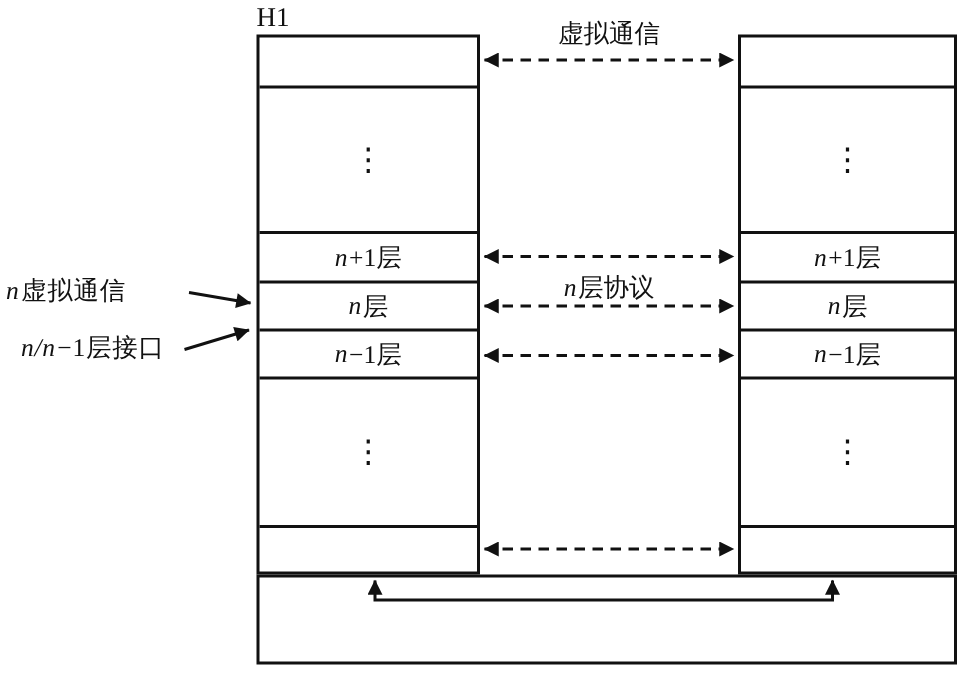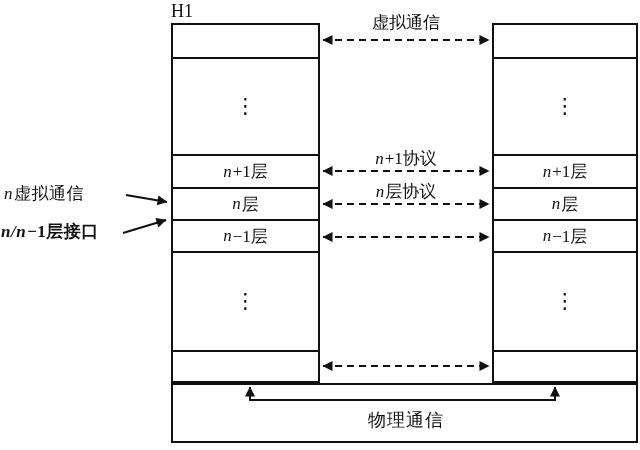--- a/index.html
+++ b/index.html
@@ -91,35 +91,31 @@
     </div>
     <div class="row bt" style="height:99px;">
       <span class="dots">⋮</span>
     </div>
     <div class="row bt" style="height:31px;"></div>
   </div>
 
   <div class="outer-box"></div>
 
   <div class="mid-label" style="top:13px;">虚拟通信</div>
-  <div class="mid-label" style="top:149px;">
-    <span class="math">n</span><span>+1协议</span>
-  </div>
   <div class="mid-label" style="top:182px;">
     <span class="math">n</span><span>层协议</span>
   </div>
 
   <div class="left-label" style="left:4px;top:184px;">
     <span class="math">n</span><span>虚拟通信</span>
   </div>
-  <div class="left-label" style="left:1px;top:222px;font-weight:bold;">
+  <div class="left-label" style="left:14px;top:222px;">
     <span class="math">n/n</span><span>−1层接口</span>
   </div>
 
-  <div class="bottom-label">物理通信</div>
 
   <svg class="overlay" width="640" height="450" viewBox="0 0 640 450">
     <defs>
       <marker id="arr" viewBox="0 0 10 10" refX="9.5" refY="5" markerUnits="userSpaceOnUse" markerWidth="13" markerHeight="10" orient="auto-start-reverse">
         <path d="M0,0 L10,5 L0,10 Z" fill="#111111"></path>
       </marker>
     </defs>
 
     <line x1="323" y1="40" x2="489" y2="40" stroke="#111111" stroke-width="2" stroke-dasharray="7 5" marker-start="url(#arr)" marker-end="url(#arr)"></line>
     <line x1="323" y1="171" x2="489" y2="171" stroke="#111111" stroke-width="2" stroke-dasharray="7 5" marker-start="url(#arr)" marker-end="url(#arr)"></line>

